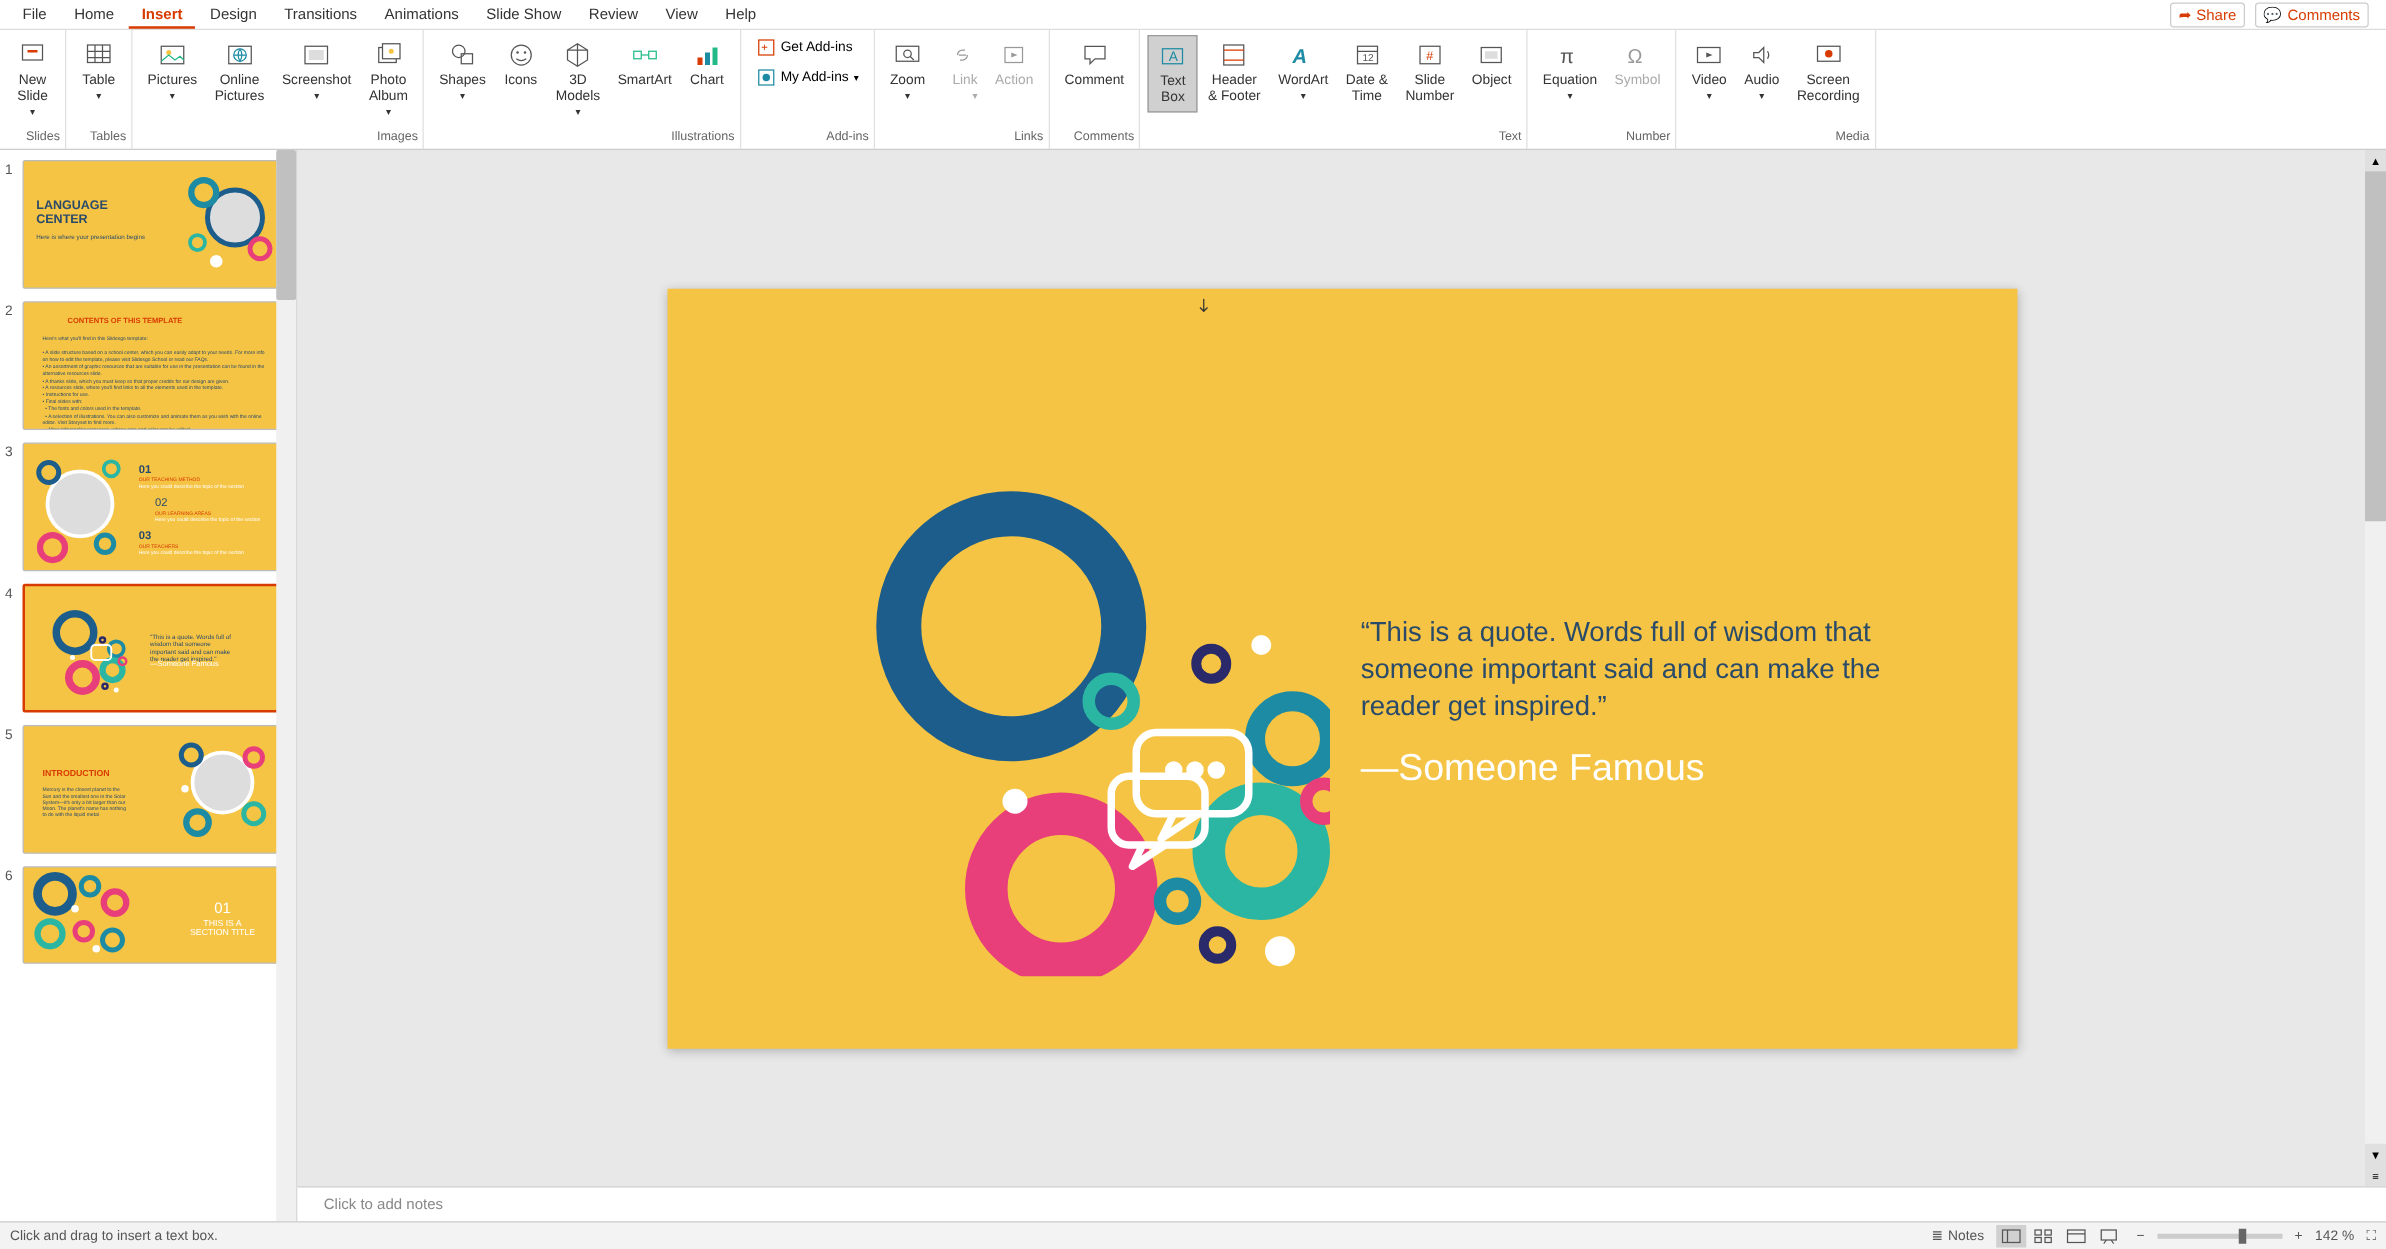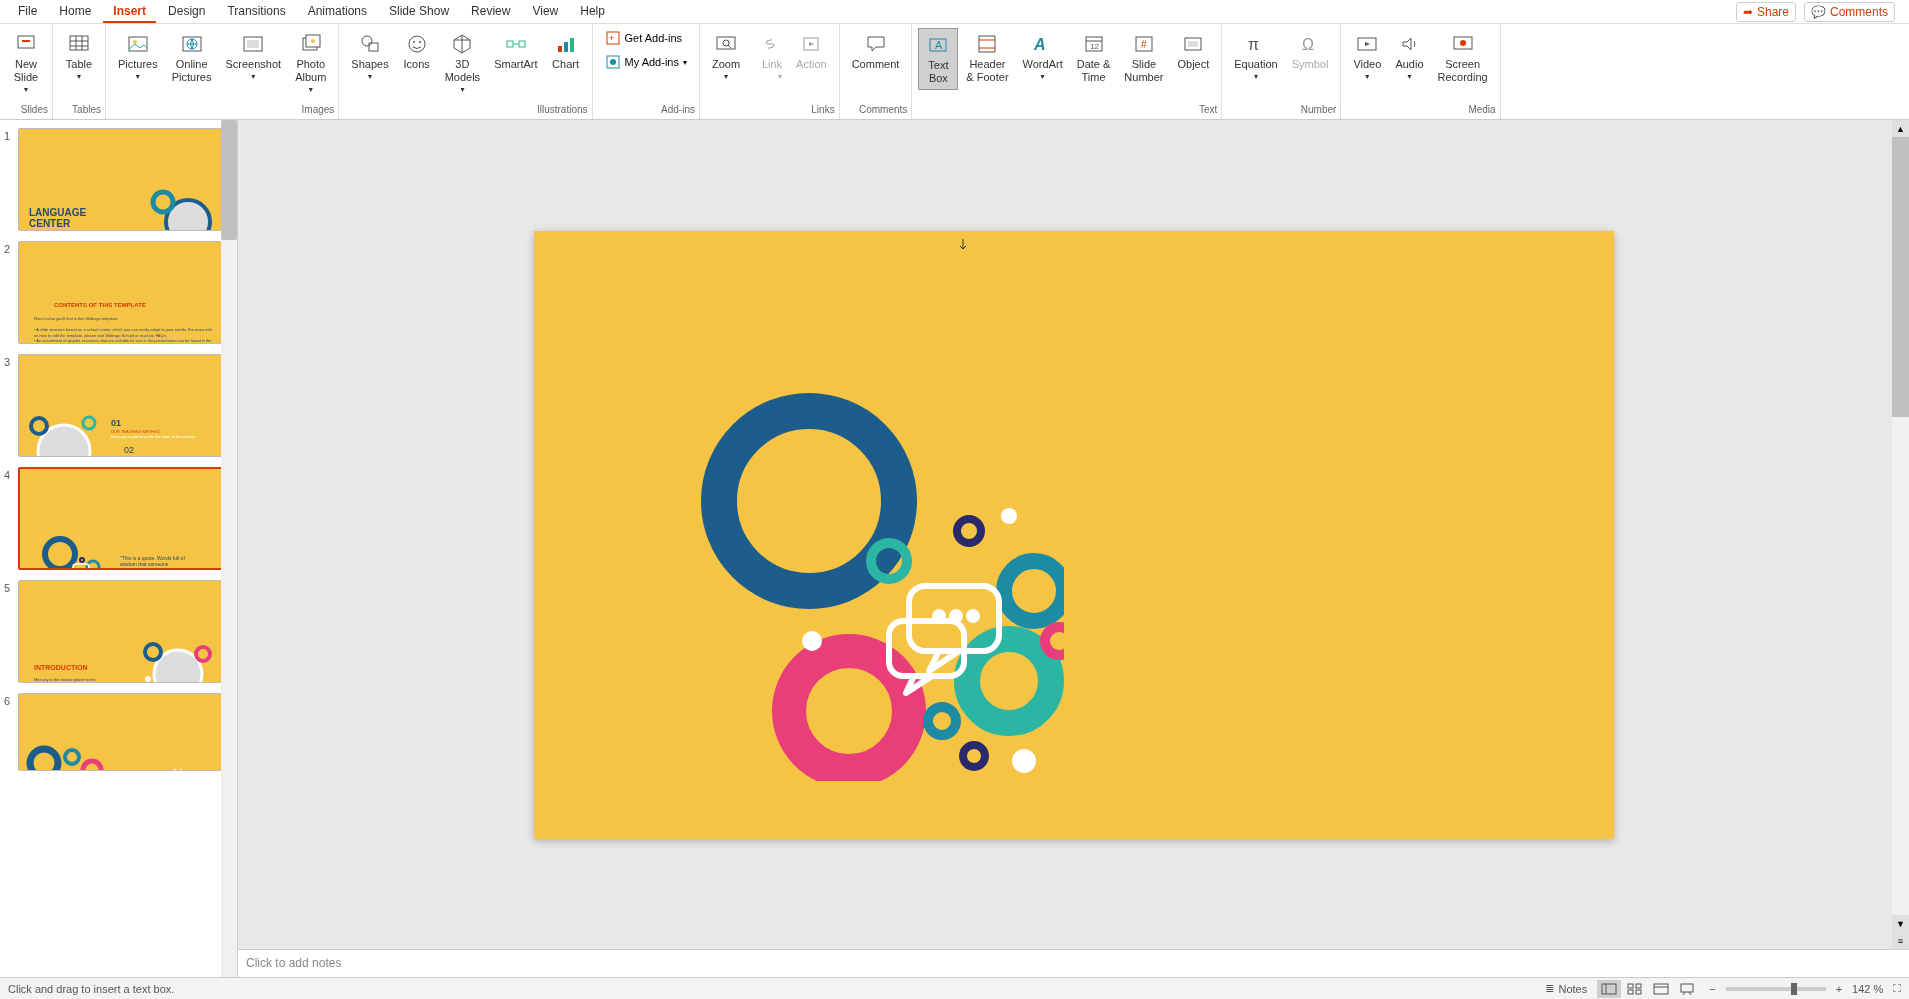--- a/index.html
+++ b/index.html
@@ -32,41 +32,41 @@
 .main-area { display: flex; height: calc(100% - 24px - 96px - 22px); }
 
 
 .slide-panel { width: 238px; background: #fff; border-right: 1px solid #ccc; overflow-y: auto; position: relative; padding: 6px 0; }
 .slide-panel-scroll { position: absolute; right: 0; top: 0; bottom: 0; width: 16px; background: #f0f0f0; }
 .slide-panel-scroll-thumb { position: absolute; top: 0; width: 100%; height: 120px; background: #c0c0c0; border-radius: 2px; }
 .slide-thumb-row { display: flex; align-items: flex-start; padding: 2px 8px 8px 4px; }
 .slide-number { width: 14px; font-size: 11px; color: #555; padding-top: 2px; }
 .slide-thumb { flex: 1; height: 103px; background: #f5c444; border-radius: 2px; cursor: pointer; position: relative; overflow: hidden; border: 1px solid #bbb; }
 .slide-thumb.selected { border: 2px solid #d83b01; }
-.thumb-content { position: absolute; inset: 0; margin-top: 48px; }
+.thumb-content { position: absolute; inset: 0; }
 
 
 .editor-area { flex: 1; background: #e8e8e8; display: flex; flex-direction: column; position: relative; }
 .slide-canvas-wrap { flex: 1; display: flex; align-items: center; justify-content: center; position: relative; overflow: hidden; }
 .slide-canvas { width: 1080px; height: 608px; background: #f5c444; box-shadow: 0 2px 8px rgba(0,0,0,.25); position: relative; }
 .editor-scroll-v { position: absolute; right: 0; top: 0; bottom: 0; width: 17px; background: #f0f0f0; }
 .editor-scroll-v-thumb { position: absolute; top: 0; width: 100%; height: 280px; background: #c0c0c0; }
 .editor-scroll-v-btn { position: absolute; width: 100%; height: 17px; background: #e0e0e0; display: flex; align-items: center; justify-content: center; font-size: 9px; }
 .editor-scroll-v-btn.up { top: 0; }
 .editor-scroll-v-btn.dn { bottom: 17px; }
 .editor-scroll-v-btn.dn2 { bottom: 0; }
 
 
 .slide-quote { position: absolute; left: 555px; top: 260px; width: 420px; }
 .slide-quote-text { font-size: 22px; color: #2a4a6a; line-height: 1.35; }
 .slide-quote-author { font-size: 30px; color: #fff; margin-top: 18px; font-weight: 300; }
 .circles-group { position: absolute; left: 130px; top: 130px; width: 400px; height: 420px; }
 
 
-.notes-area { height: 28px; background: #fff; border-top: 1px solid #ccc; padding: 6px 8px; font-size: 12px; color: #888; }
+.notes-area { height: 28px; background: #fff; border-top: 1px solid #ccc; padding: 6px 21px; font-size: 12px; color: #888; }
 
 
 .status-bar { position: absolute; bottom: 0; left: 0; right: 0; height: 22px; background: #f3f3f3; border-top: 1px solid #ccc; display: flex; align-items: center; justify-content: space-between; padding: 0 8px; font-size: 11px; color: #555; }
 .status-right { display: flex; align-items: center; gap: 10px; }
 .view-btns { display: flex; gap: 2px; }
 .view-btn { width: 24px; height: 18px; border: 1px solid transparent; display: flex; align-items: center; justify-content: center; }
 .view-btn.active { background: #d0d0d0; }
 .zoom-slider { width: 100px; height: 4px; background: #ccc; position: relative; }
 .zoom-thumb { position: absolute; left: 65%; top: -4px; width: 6px; height: 12px; background: #666; }
 </style>
@@ -567,20 +567,24 @@
             <rect x="245" y="225" width="90" height="65" rx="16"></rect>
             <path d="M275 290 L265 310 L295 290"></path>
             <rect x="225" y="260" width="75" height="55" rx="14"></rect>
             <path d="M250 315 L242 332 L268 315"></path>
             <circle cx="275" cy="255" r="4" fill="#fff"></circle>
             <circle cx="292" cy="255" r="4" fill="#fff"></circle>
             <circle cx="309" cy="255" r="4" fill="#fff"></circle>
           </g>
         </svg>
 
+        <div class="slide-quote">
+          <div class="slide-quote-text">“This is a quote. Words full of wisdom that someone important said and can make the reader get inspired.”</div>
+          <div class="slide-quote-author">—Someone Famous</div>
+        </div>
 
         <svg style="position:absolute;left:424px;top:8px;width:10px;height:14px">
             <path d="M5 0 L5 10 M2 7 L5 10 L8 7" stroke="#333" fill="none" stroke-width="1"></path>
           </svg>
       </div>
       <div class="editor-scroll-v">
         <div class="editor-scroll-v-btn up">▲</div>
         <div class="editor-scroll-v-thumb" style="top:17px"></div>
         <div class="editor-scroll-v-btn dn">▼</div>
         <div class="editor-scroll-v-btn dn2">≡</div>

